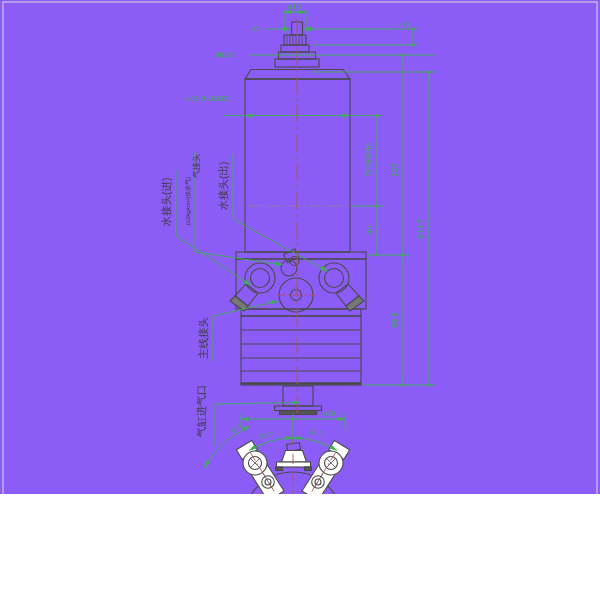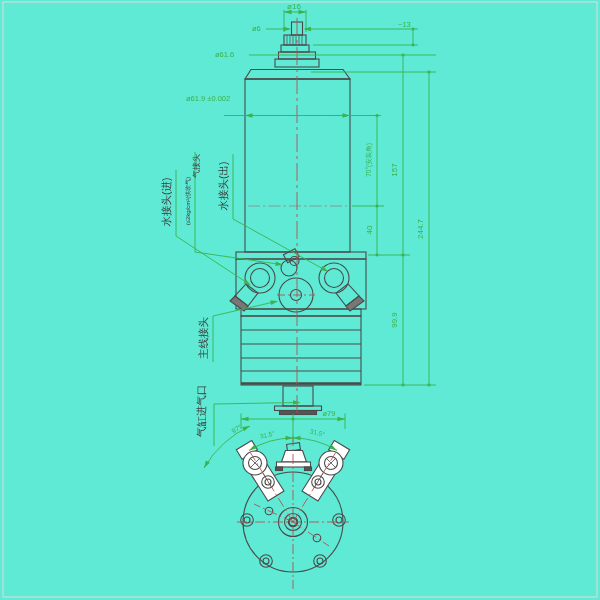--- a/index.html
+++ b/index.html
@@ -1,17 +1,17 @@
 <!DOCTYPE html>
 <html><head>
 <meta charset="utf-8">
 <style>
   html,body{margin:0;padding:0;background:#ffffff;}
   body{font-family:"Liberation Sans", sans-serif;}
-  .stage{position:relative;width:600px;height:600px;background:#5eead4;overflow:hidden;}
+  .stage{position:relative;width:600px;height:494px;background:#8b5cf6;overflow:hidden;}
   svg{display:block;}
   svg text{font-family:"Liberation Sans","DejaVu Sans",sans-serif;}
   .dimtxt{fill:#3bb24e;}
   .lbltxt{fill:#3a3a3a;}
 </style>
 </head>
 <body>
 
 <div class="stage">
 <svg width="600" height="600" viewBox="0 0 600 600">

